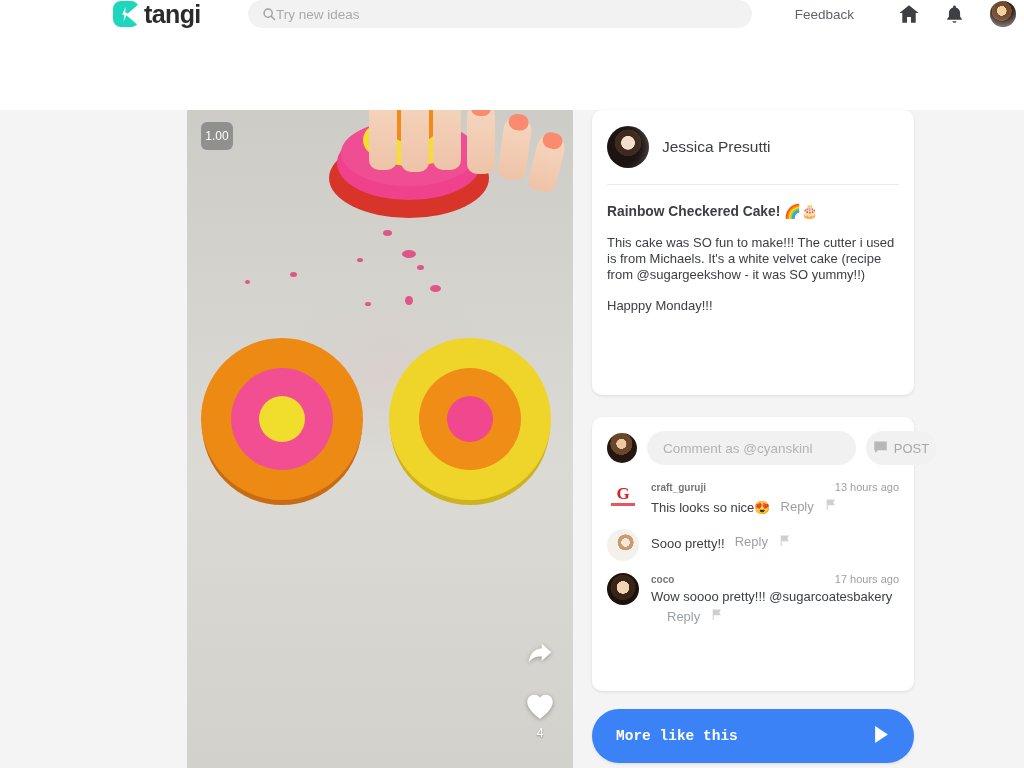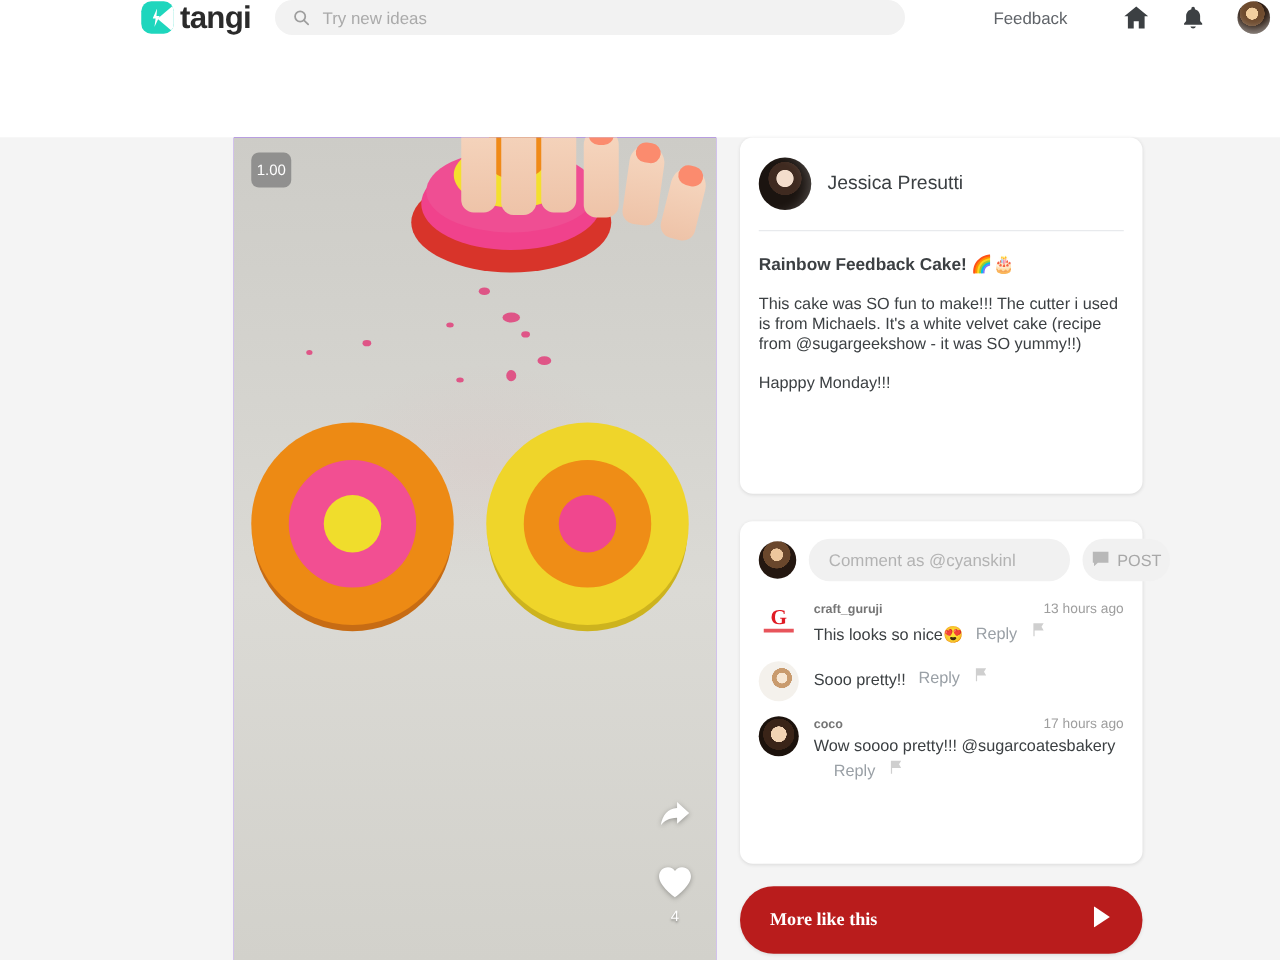--- a/index.html
+++ b/index.html
@@ -49,27 +49,26 @@
     clip-path: polygon(58% 0, 18% 55%, 44% 55%, 34% 100%, 80% 42%, 52% 42%);
     margin-left: -2px;
   }
   .logo-text {
     font-size: 25px; font-weight: 700;
     color: #2b2b2b; letter-spacing: -0.6px;
     line-height: 26px;
   }
 
   .search-box {
-    position: absolute; left: 220px; top: 0px;
+    position: absolute; left: 248px; top: 0px;
     width: 504px; height: 28px;
     background: #f2f2f2;
     border-radius: 16px;
     display: flex; align-items: center;
     padding: 0 14px;
-    gap: 10px;
   }
   .search-icon { width: 14px; height: 14px; flex: 0 0 auto; }
   .search-input {
     border: none; outline: none; background: transparent;
     font-family: "Liberation Sans", sans-serif;
     font-size: 13.5px; color: #8c8c8c;
     width: 100%;
   }
   .search-input::placeholder { color: #aaaaaa; }
 
@@ -247,26 +246,26 @@
   .c-user { font-size: 10px; font-weight: 700; color: #757575; }
   .c-time { font-size: 11px; color: #9e9e9e; flex: 0 0 auto; }
   .c-text { font-size: 13px; color: #3c4043; margin-top: 3px; line-height: 1.35; }
   .c-text-wrap { display: flex; flex-wrap: wrap; align-items: center; gap: 10px; margin-top: 3px; }
   .c-reply { font-size: 13px; color: #9aa0a6; cursor: pointer; }
   .flag-icon { cursor: pointer; flex: 0 0 auto; }
 
   .more-btn {
     margin-top: 18px;
     width: 322px; height: 54px;
-    background: #b91c1c;
+    background: #3b82f6;
     border: none; border-radius: 27px;
     display: flex; align-items: center; justify-content: space-between;
     padding: 0 26px 0 24px;
     color: #ffffff; font-size: 14.5px; font-weight: 700;
-    font-family: Liberation Serif, serif;
+    font-family: Liberation Mono, monospace;
     cursor: pointer;
     box-shadow: 0 1px 3px rgba(0,0,0,.10);
   }
 </style>
 </head>
 <body>
 
 <div class="header">
   <div class="header-inner">
 
@@ -382,21 +381,21 @@
   </div>
 
   <div class="right-col">
 
     <div class="card author-card">
       <div class="author-row">
         <div class="author-avatar"></div>
         <span class="author-name">Jessica Presutti</span>
       </div>
       <div class="divider"></div>
-      <div class="post-title">Rainbow Feedback Cake! 🌈🎂</div>
+      <div class="post-title">Rainbow Checkered Cake! 🌈🎂</div>
       <div class="post-desc">This cake was SO fun to make!!! The cutter i used is from Michaels. It's a white velvet cake (recipe from @sugargeekshow - it was SO yummy!!)
 
 Happpy Monday!!!</div>
     </div>
 
     <div class="card comments-card">
 
       <div class="comment-compose">
         <div class="compose-avatar"></div>
         <input class="compose-input" type="text" placeholder="Comment as @cyanskinl" style="">

